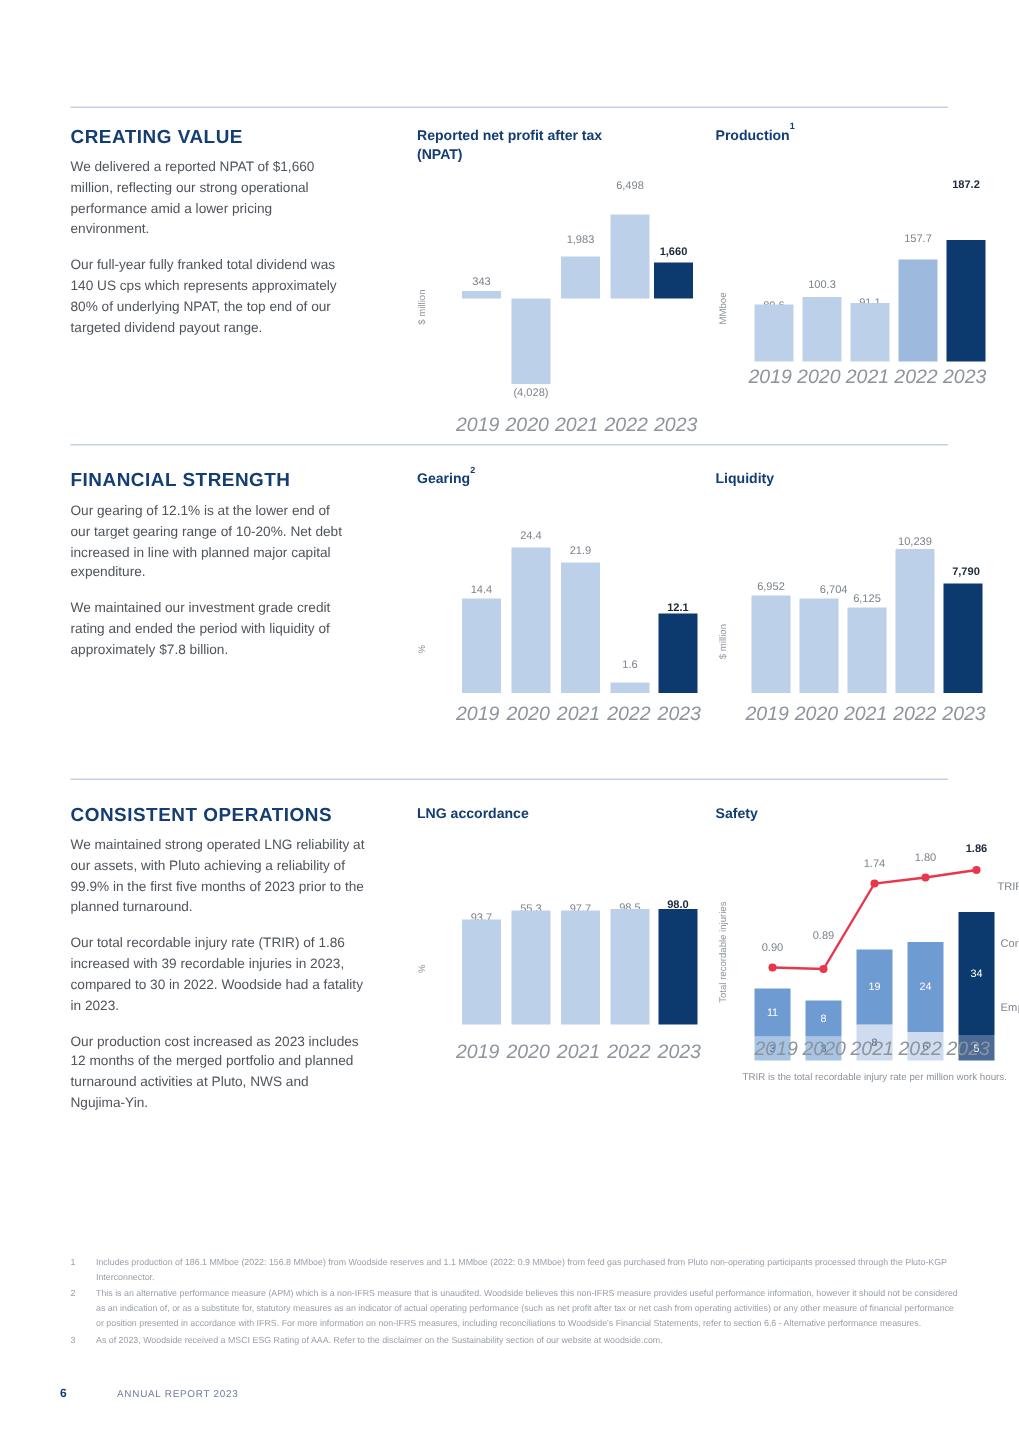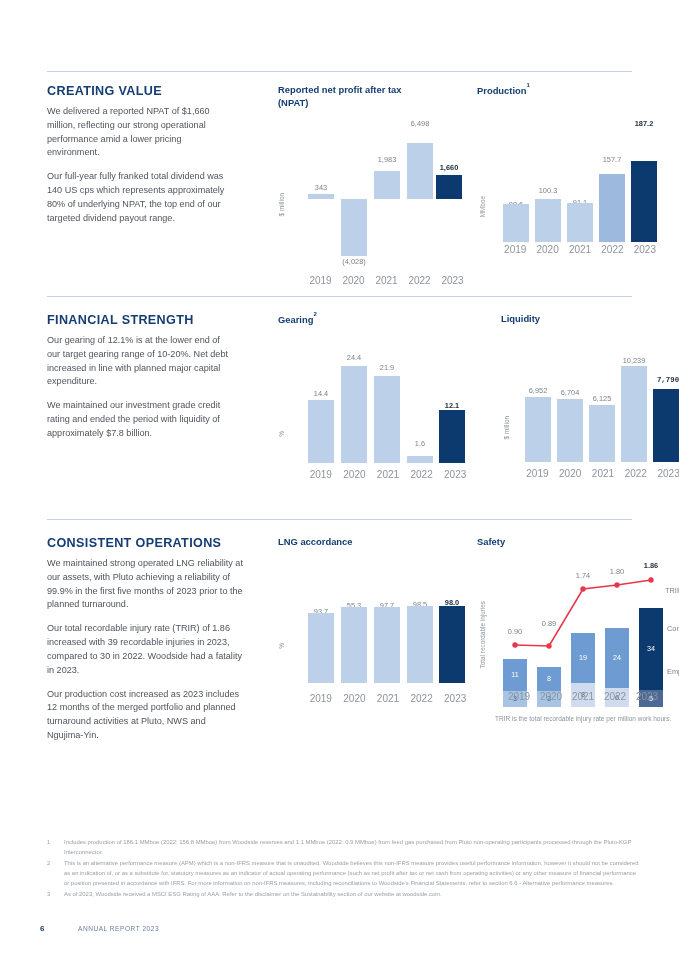--- a/index.html
+++ b/index.html
@@ -41,21 +41,21 @@
   .bar.light{background:#bdd0e9;}
   .bar.mid{background:#9dbade;}
   .bar.navy{background:#0d3a6e;}
   .vlabel{
     position:absolute;font-size:7.4px;color:#7c838b;
     text-align:center;white-space:nowrap;
   }
   .vlabel.hi{color:#1b2a3a;font-weight:700;}
   .xlabels{position:absolute;left:0;right:0;display:flex;}
   .xlabels span{
-    flex:1;text-align:center;font-size:10px;color:#8d949c;
+    flex:1;font-size:13px;color:#8d949c;font-style:italic;
   }
 
   
   .seg{position:absolute;left:0;right:0;display:flex;align-items:center;justify-content:center;}
   .seg span{font-size:7.2px;color:#ffffff;}
   .seg.pale span{color:#53678a;}
   .legend-txt{
     position:absolute;font-size:7.4px;color:#7c838b;white-space:nowrap;
   }
   .footnote-chart{
@@ -186,38 +186,38 @@
         <div class="xlabels" style="left:26px;width:168px;top:134px;">
           <span>2019</span>
           <span>2020</span>
           <span>2021</span>
           <span>2022</span>
           <span>2023</span>
         </div>
       </div>
     </div>
 
-    <div class="chart" style="left:430px;width:178px;margin-left:24px;">
+    <div class="chart" style="left:430px;width:178px;">
       <div class="chart-title">Liquidity</div>
       <div class="plot" style="height:150px;margin-top:8px;">
         <div class="axis-label" style="left:2px;top:82px;">$ million</div>
 
         <div class="vlabel" style="left:18px;width:38px;top:52px;">6,952</div>
         <div class="bar light" style="left:24px;width:26px;height:65px;bottom:22px;"></div>
 
-        <div class="vlabel" style="left:50px;width:38px;top:54px;">6,704</div>
+        <div class="vlabel" style="left:50px;width:38px;top:54px;text-align:right;">6,704</div>
         <div class="bar light" style="left:56px;width:26px;height:63px;bottom:22px;"></div>
 
         <div class="vlabel" style="left:82px;width:38px;top:60px;">6,125</div>
         <div class="bar light" style="left:88px;width:26px;height:57px;bottom:22px;"></div>
 
         <div class="vlabel" style="left:112px;width:42px;top:22px;">10,239</div>
         <div class="bar light" style="left:120px;width:26px;height:96px;bottom:22px;"></div>
 
-        <div class="vlabel hi" style="left:146px;width:42px;top:42px;font-family:Liberation Mono, monospace;">7,790</div>
+        <div class="vlabel hi" style="left:146px;width:42px;top:42px;">7,790</div>
         <div class="bar navy" style="left:152px;width:26px;height:73px;bottom:22px;"></div>
 
         <div class="xlabels" style="left:20px;width:164px;top:134px;">
           <span>2019</span>
           <span>2020</span>
           <span>2021</span>
           <span>2022</span>
           <span>2023</span>
         </div>
       </div>

